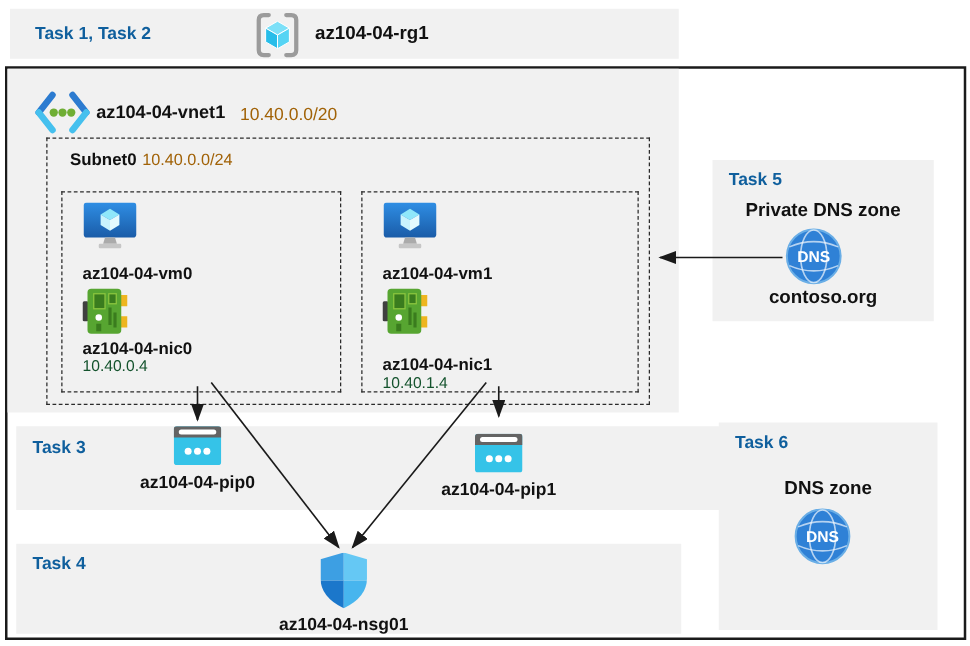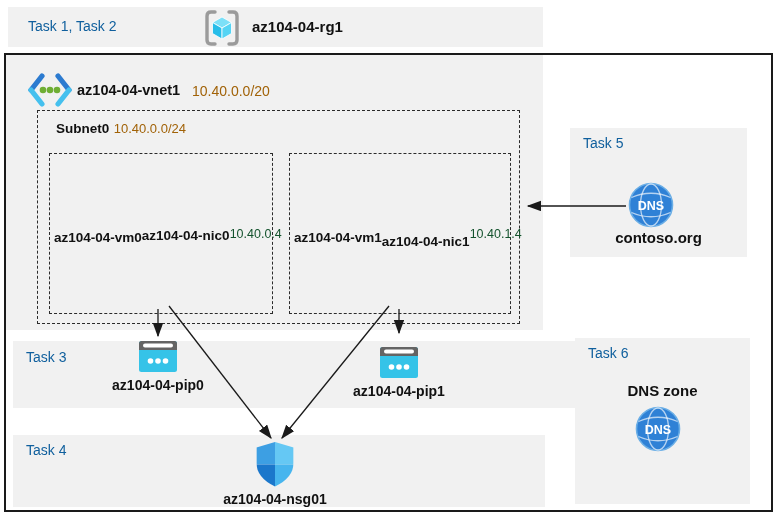--- a/index.html
+++ b/index.html
@@ -2,28 +2,28 @@
 <html><head>
 <meta charset="utf-8">
 <style>
   *{box-sizing:border-box;margin:0;padding:0}
   html,body{background:#fff}
   body{font-family:"Liberation Sans",sans-serif;color:#1a1a1a}
   .canvas{position:relative;width:776px;height:517px;background:#fff;overflow:hidden}
   .panel{position:absolute;background:#f1f1f1}
   .frame{position:absolute;left:4px;top:53px;width:769px;height:459px;border:2px solid #1a1a1a;background:transparent}
   .dashed{position:absolute;border:1px dashed #2b2b2b}
-  .task-label{position:absolute;font-weight:normal;font-size:14px;color:#0f5f9d;white-space:nowrap}
+  .task-label{position:absolute;font-weight:bold;font-size:14px;color:#0f5f9d;white-space:nowrap}
   .res-label{font-weight:bold;font-size:13.5px;color:#111;white-space:nowrap}
   .big-label{font-weight:bold;font-size:14.5px;color:#111;white-space:nowrap}
   .cidr{font-weight:normal;font-size:13px;color:#a16207}
   .ip{font-size:12.5px;color:#14532d}
   .icon{display:block}
   .stack{position:absolute;display:flex;flex-direction:column;align-items:center}
-  .subnet-stack{left:4px;top:0;width:100%;height:100%;position:absolute;display:flex;align-items:center}
+  .subnet-stack{left:16px;top:0;width:100%;height:100%;position:absolute;display:flex;flex-direction:column;align-items:flex-start}
   .subnet-title{position:absolute;white-space:nowrap}
   .overlay{position:absolute;left:0;top:0;width:776px;height:517px;pointer-events:none;z-index:6}
   .centered{text-align:center}
 </style>
 </head>
 <body>
 
 <div class="canvas">
 
   <div class="panel" style="left:8px;top:7px;width:535px;height:40px">
@@ -171,20 +171,21 @@
           <rect x="0" y="23" width="20" height="23" fill="#1b77cb"></rect>
           <rect x="20" y="23" width="20" height="23" fill="#47b5ee"></rect>
         </g>
       </svg>
       <span class="res-label" style="margin-top:4px;font-size:14px">az104-04-nsg01</span>
     </div>
   </div>
 
   <div class="panel" style="left:570px;top:128px;width:177px;height:129px;z-index:1">
     <span class="task-label" style="left:13px;top:7px">Task 5</span>
+    <div class="centered big-label" style="position:absolute;left:0;top:32px;width:100%;font-size:15px">Private DNS zone</div>
     <svg class="icon" style="position:absolute;left:58px;top:54px" width="46" height="46" viewBox="0 0 46 46">
       <circle cx="23" cy="23" r="21.5" fill="#2f81d6" stroke="#6aaee6" stroke-width="1.6"></circle>
       <g stroke="rgba(255,255,255,0.65)" stroke-width="1.3" fill="none">
         <ellipse cx="23" cy="23" rx="10.5" ry="21"></ellipse>
         <path d="M3.5 15.5 Q23 7 42.5 15.5"></path>
         <path d="M3.5 30.5 Q23 39 42.5 30.5"></path>
       </g>
       <text x="23" y="27.5" text-anchor="middle" font-family="Liberation Sans, sans-serif" font-size="12.5" font-weight="bold" fill="#fff">DNS</text>
     </svg>
     <div class="centered big-label" style="position:absolute;left:0;top:101px;width:100%;font-size:15px">contoso.org</div>

